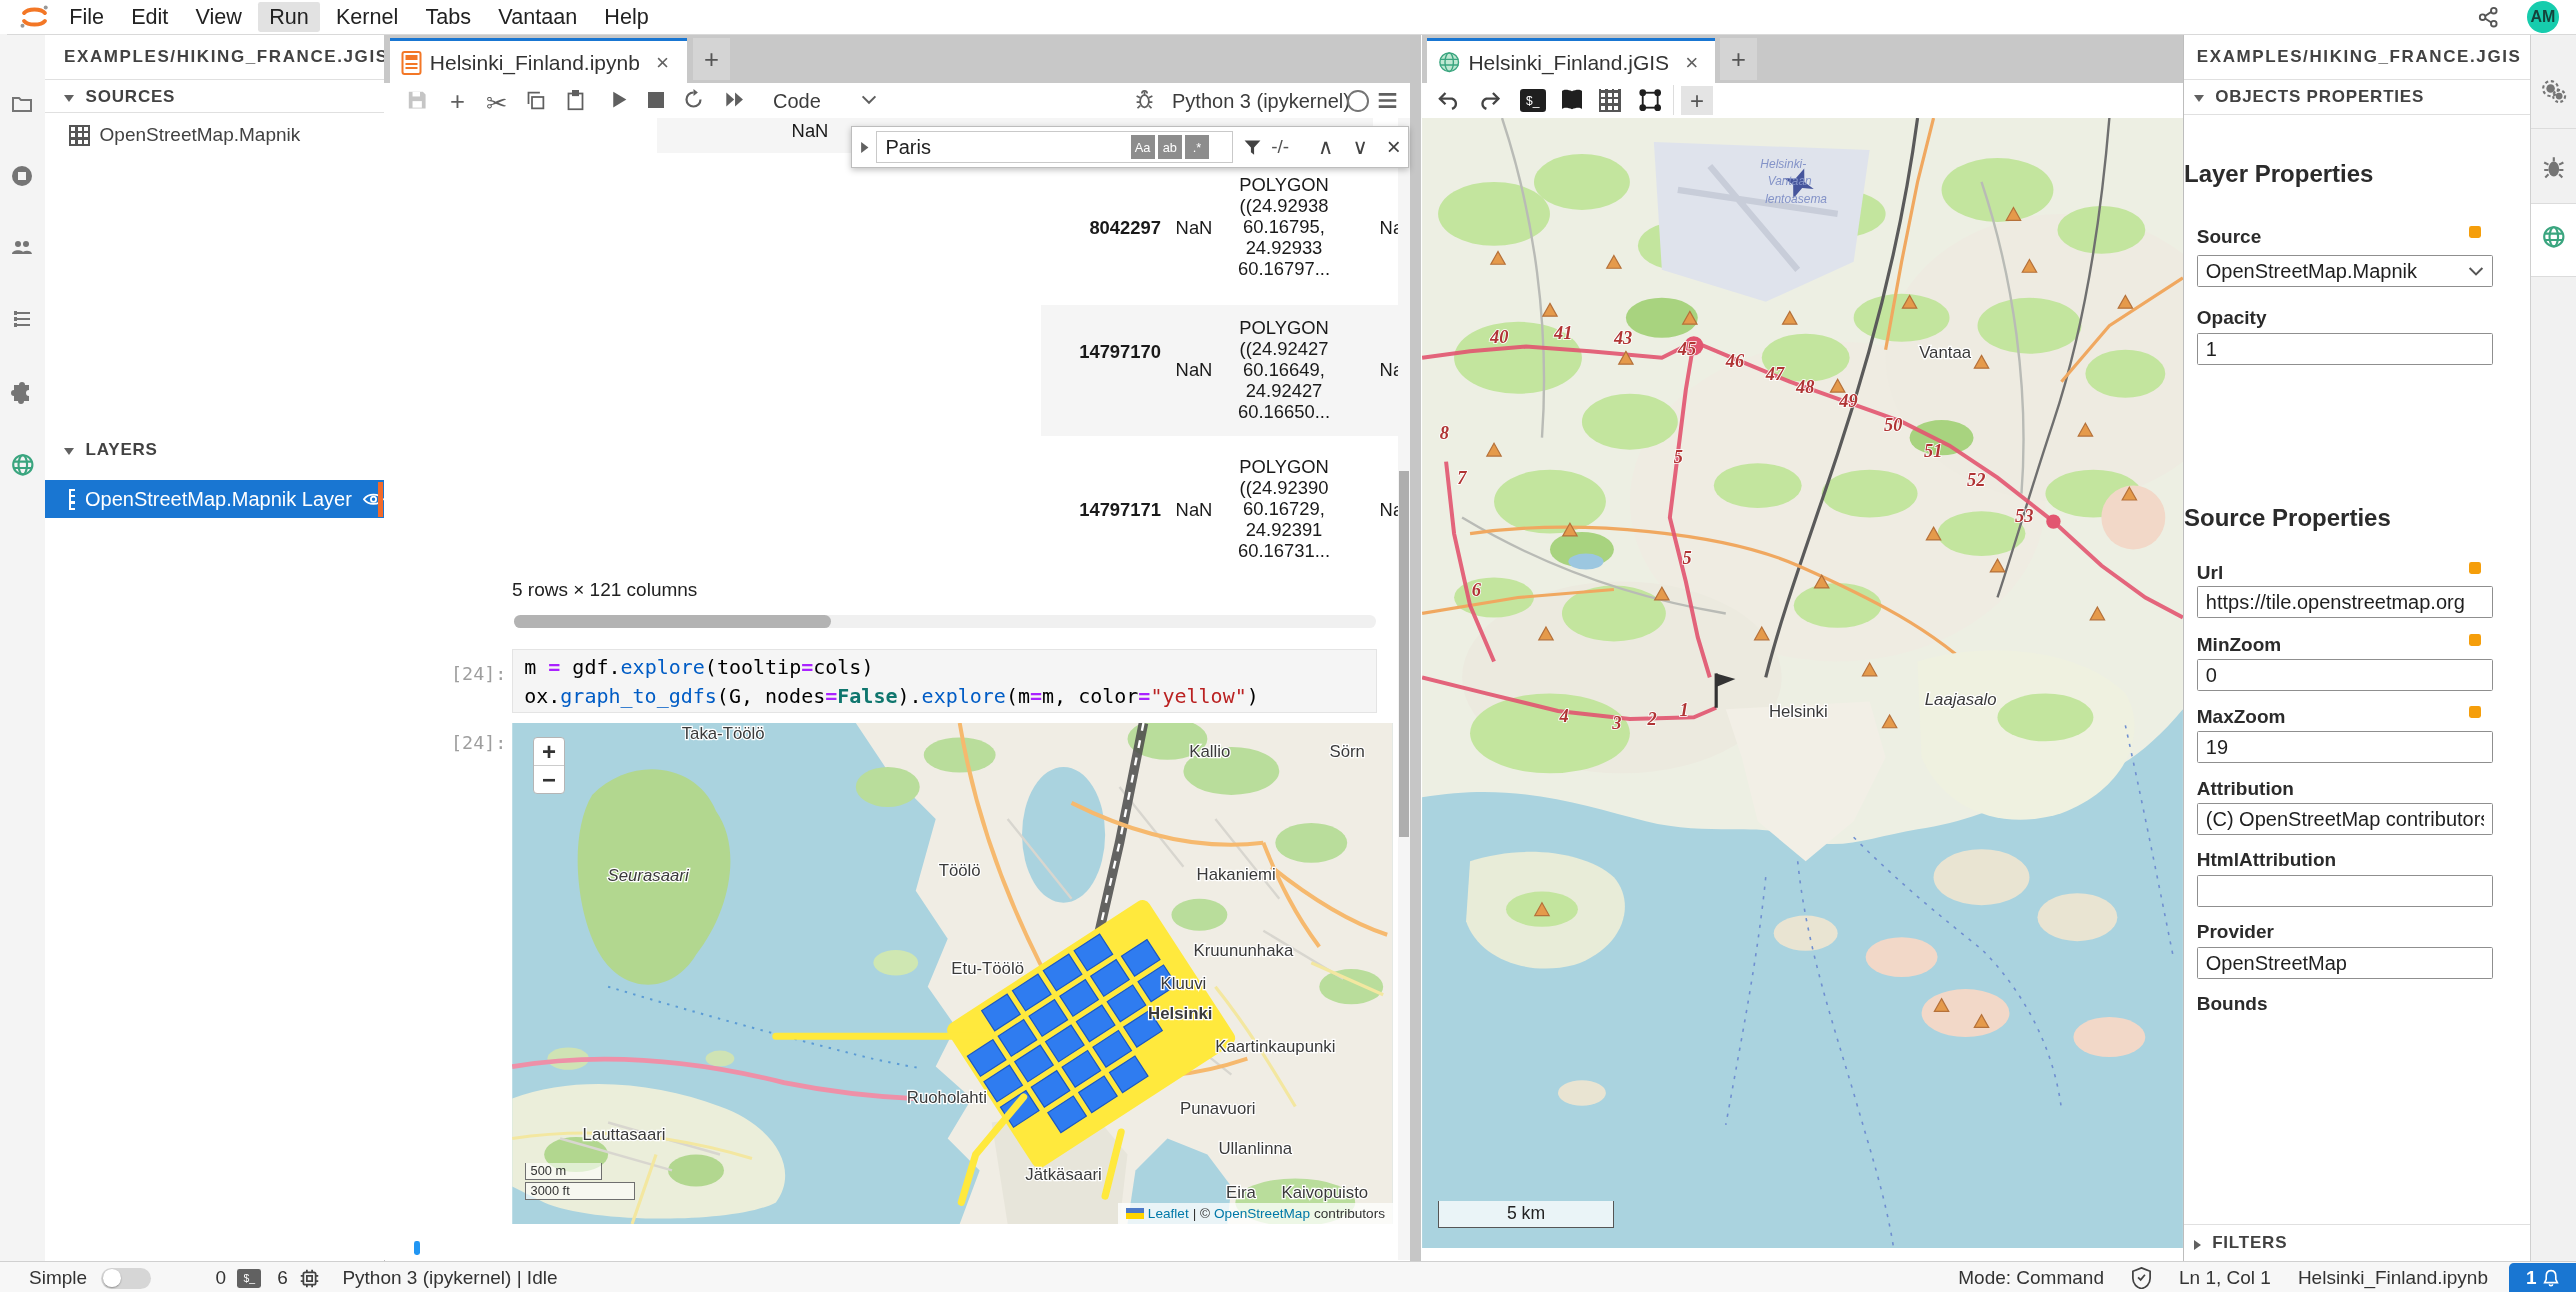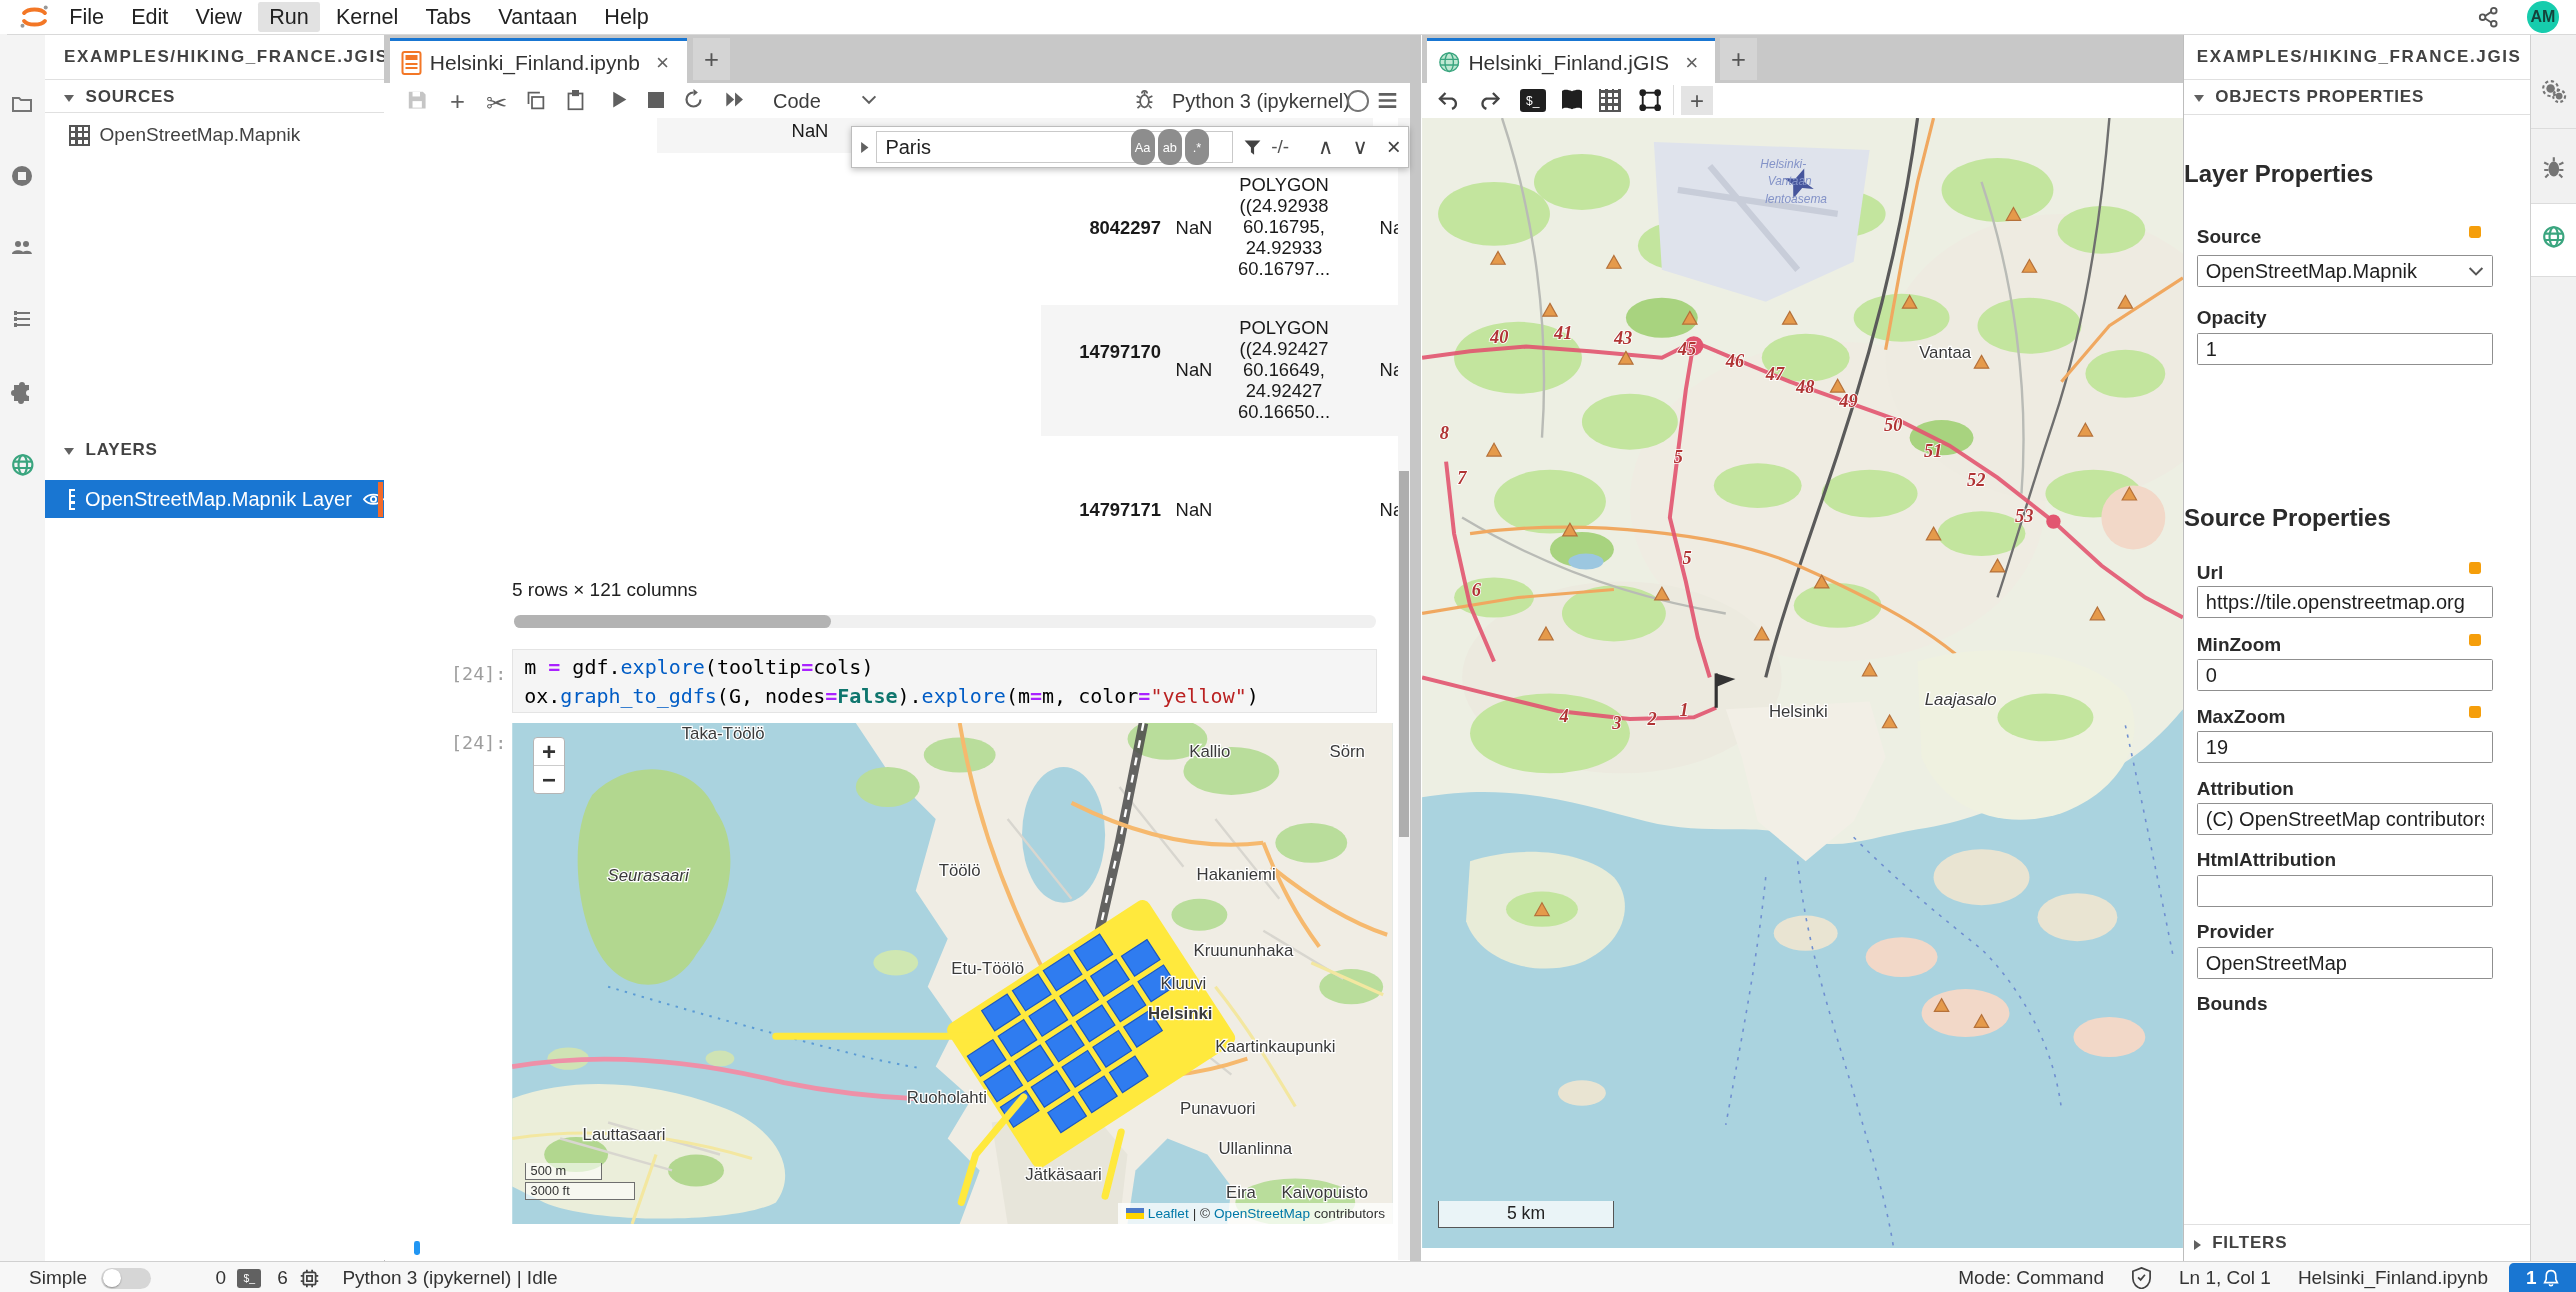--- a/index.html
+++ b/index.html
@@ -42,21 +42,21 @@
   .geom{position:absolute;width:141px;font-size:18.4px;line-height:21px;color:#1a1a1a;text-align:center;transform:translateX(-50%);}
   .mono{font-family:"DejaVu Sans Mono",monospace;}
   .prompt{font-family:"DejaVu Sans Mono",monospace;font-size:18.4px;color:#9e9e9e;}
   .tok{white-space:pre;}
   .tok.op{color:#aa22ff;font-weight:bold;}
   .tok.fn{color:#005cc5;}
   .tok.kw{color:#0f766e;font-weight:bold;text-align:right;}
   .tok.str{color:#ba2121;}
   
   #searchbox{left:851px;top:126px;width:556px;height:40px;background:#fff;border:0.8px solid #bdbdbd;box-shadow:0 1.6px 6.4px rgba(0,0,0,.25);display:flex;align-items:center;z-index:20;}
-  .sbtn{width:24px;height:36px;border-radius:11px;background:#8d8d8d;color:#fff;font-size:12.8px;display:flex;align-items:center;justify-content:center;margin-left:3.2px;}
+  .sbtn{width:24px;height:24px;border-radius:0;background:#8d8d8d;color:#fff;font-size:12.8px;display:flex;align-items:center;justify-content:center;margin-left:3.2px;}
   
   #rightpanel{left:2183px;top:34px;width:347px;height:1227px;background:#fff;border-left:0.8px solid #bdbdbd;}
   .rp-h2{font-size:24px;font-weight:bold;color:#2b2b2b;}
   .rp-label{font-size:19px;font-weight:bold;color:#2b2b2b;}
   .rp-input{position:absolute;left:12.8px;width:296px;height:32px;border:0.8px solid #8f8f8f;border-radius:1.6px;font-size:20px;color:#1f1f1f;padding:0 8px;box-sizing:border-box;font-family:"Liberation Sans",sans-serif;background:#fff;}
   .dot{position:absolute;width:12px;height:12px;border-radius:2.4px;background:#f59e0b;left:285px;}
   
   #statusbar{left:0;top:1261px;width:2576px;height:32px;background:#f7f7f7;border-top:0.8px solid #d0d0d0;display:flex;align-items:center;font-size:19px;color:#333;z-index:40;}
   
   .lf-zoom{position:absolute;width:30px;background:#fff;border:1.6px solid #b5b5b5;border-radius:4px;text-align:center;color:#333;}
@@ -264,20 +264,21 @@
       <span class="dfidx" style="left:0;top:36px;">14797170</span>
       <span class="dfcell" style="left:153px;top:54px;">NaN</span>
       <span class="geom" style="left:243px;top:12px;">POLYGON ((24.92427 60.16649, 24.92427 60.16650...</span>
       <span class="dfcell" style="left:357px;top:54px;">NaN</span>
 
     </div>
 
     <div class="dfrow" style="top:325px;height:134px;background:#fff;">
       <span class="dfidx" style="left:0;top:56px;">14797171</span>
       <span class="dfcell" style="left:153px;top:56px;">NaN</span>
+      <span class="geom" style="left:243px;top:12.8px;">POLYGON ((24.92390 60.16729, 24.92391 60.16731...</span>
       <span class="dfcell" style="left:357px;top:56px;">NaN</span>
 
     </div>
 
     <div class="abs" style="left:128px;top:441px;font-size:19px;color:#212121;margin-top:20px;">5 rows × 121 columns</div>
 
     <div class="abs" style="left:130px;top:497px;width:862px;height:12.8px;background:#f0f0f0;border-radius:6.4px;">
       <div style="width:317px;height:12.8px;background:#b3b3b3;border-radius:6.4px;"></div>
     </div>
 

